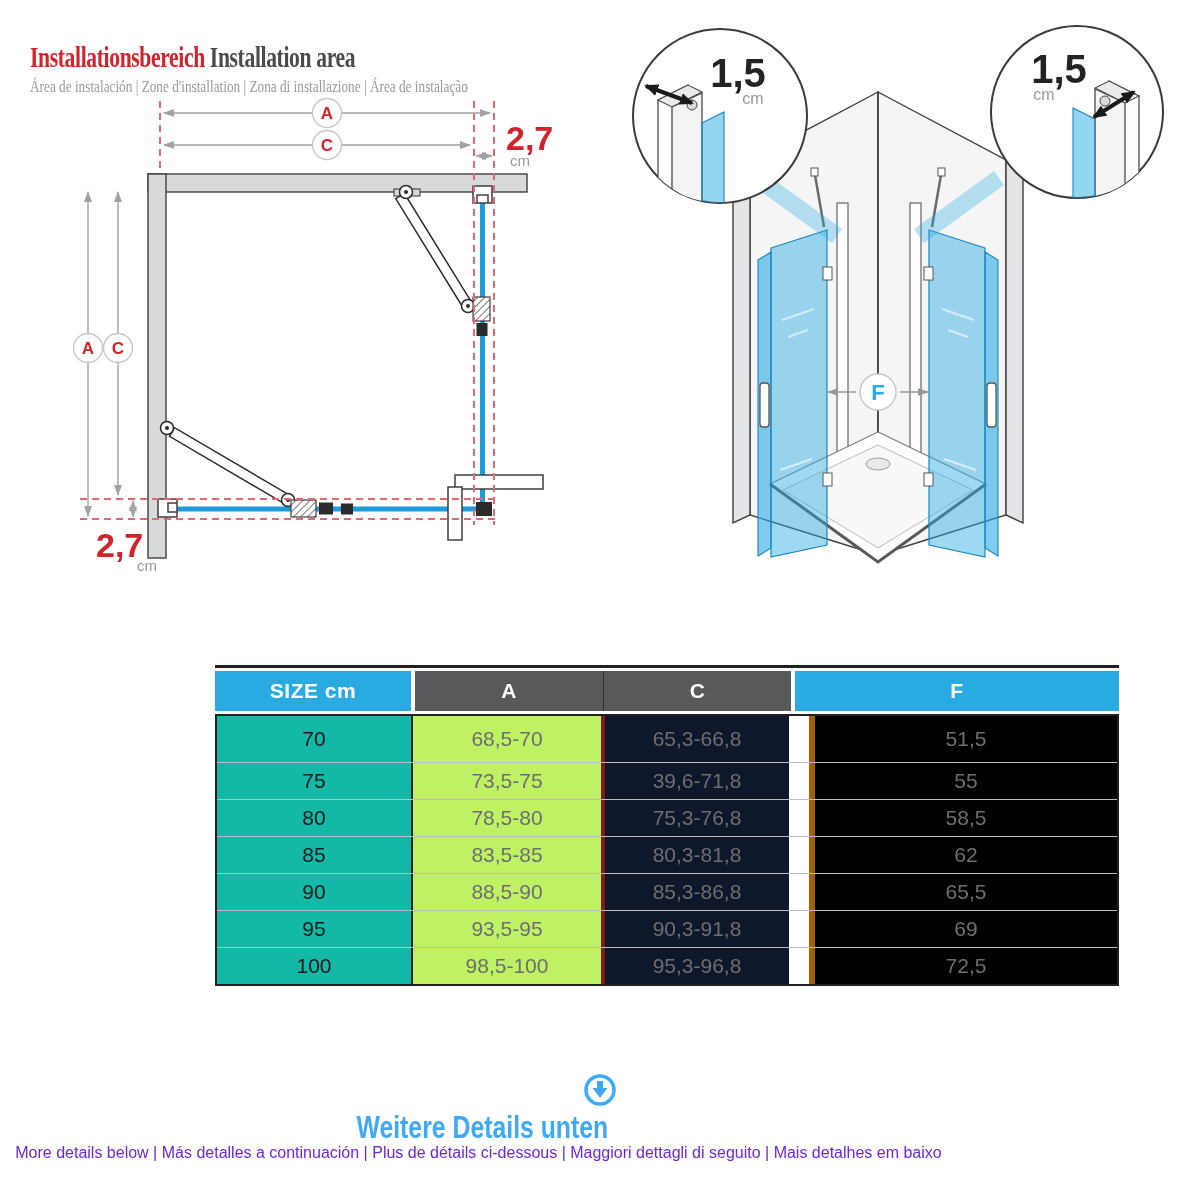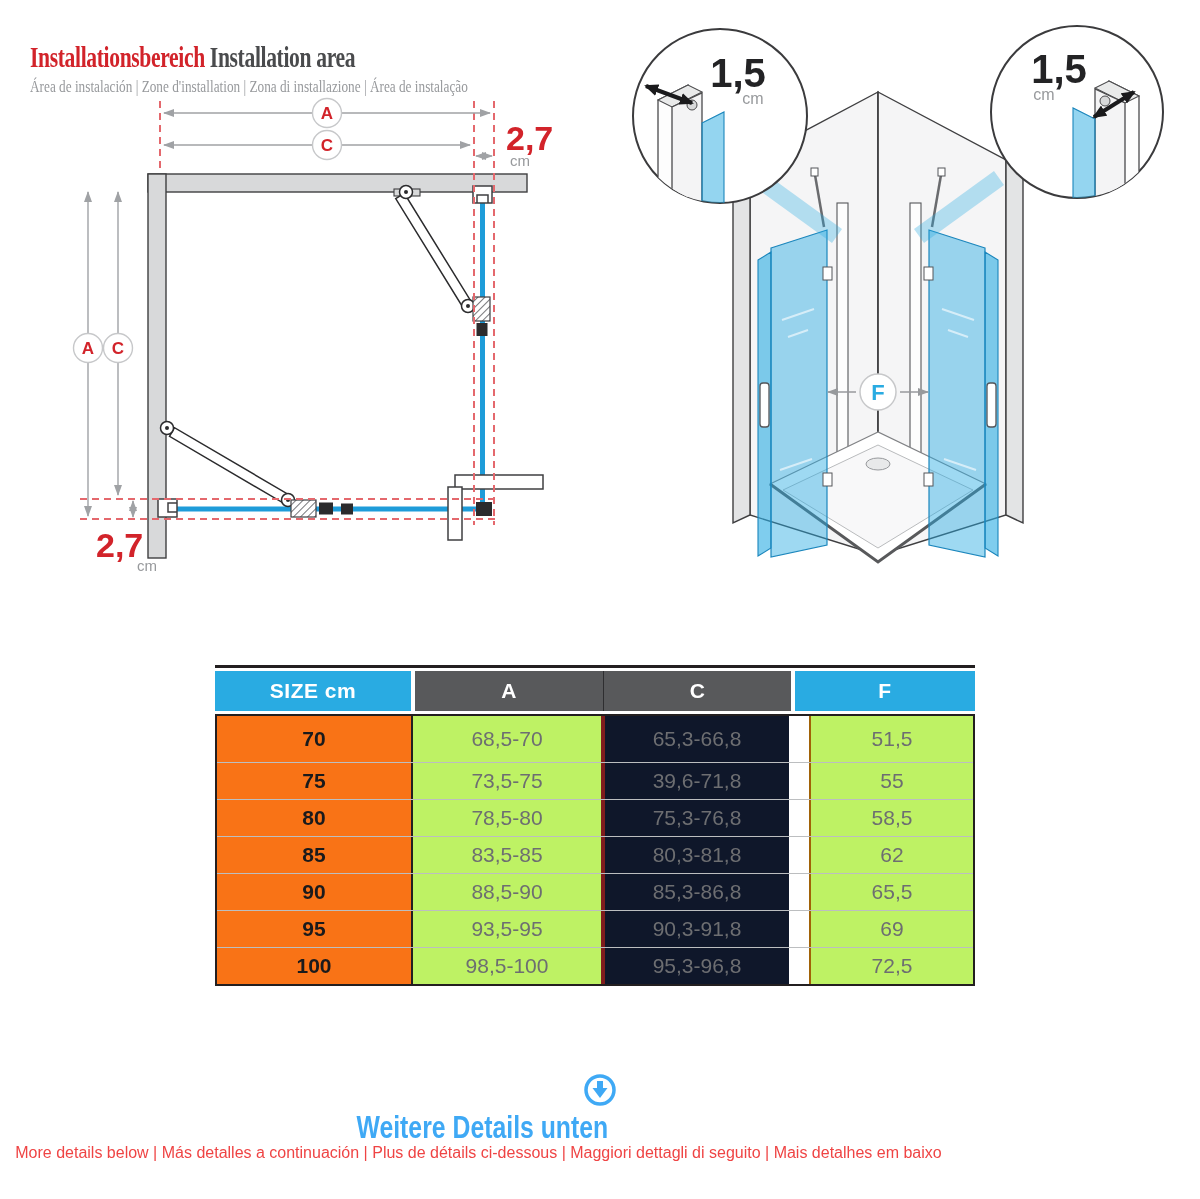--- a/index.html
+++ b/index.html
@@ -14,49 +14,49 @@
   .t-dark{color:#4A4B4D;}
   .subtitle{font-size:17px;color:#97999C;white-space:nowrap;margin-top:3px;
             transform:scaleX(.78);transform-origin:0 0;}
 
   
   .plan-svg{position:absolute;left:60px;top:85px;}
   .iso-svg{position:absolute;left:610px;top:15px;}
   svg text{font-family:"Liberation Sans",sans-serif;}
 
   
-  .size-table{position:absolute;left:215px;top:665px;width:760px;text-align:center;}
+  .size-table{position:absolute;left:215px;top:665px;width:904px;text-align:center;}
   .t-topline{height:3px;background:#231F20;}
   .t-head{display:flex;height:40px;margin-top:3px;}
   .th{display:flex;align-items:center;justify-content:center;color:#fff;
       font-size:21px;font-weight:bold;letter-spacing:.5px;}
   .th.blue{background:#29ABE2;}
   .th.dark{background:#58595B;}
   .hgap{width:4px;background:#fff;}
   .w-size{width:196px;}.w-a{width:188px;}.w-c{width:188px;}.w-f{width:180px;}
   .th.c2{border-left:1px solid #2E2E30;box-sizing:border-box;}
   .t-body{border:2px solid #231F20;margin-top:3px;}
   .tr{display:flex;height:36px;}
   .tr + .tr{border-top:1px solid #BCBEC0;}
   .tr:first-child{height:46px;}
   .td{display:flex;align-items:center;justify-content:center;font-size:21px;
       box-sizing:border-box;}
-  .td.size{width:196px;background:#f97316;font-weight:bold;color:#1A1A1C;
+  .td.size{width:196px;background:#14b8a6;font-weight:normal;color:#1A1A1C;
            border-right:2px solid #231F20;}
   .td.a{width:188px;background:#bef264;color:#6D6E71;}
   .td.c{width:188px;background:#0f172a;color:#6D6E71;border-left:4px solid #7f1d1d;}
-  .td.f{flex:1;background:#bef264;color:#6D6E71;border-left:2px solid #a16207;margin-left:20px;}
+  .td.f{flex:1;background:#000000;color:#6D6E71;border-left:6px solid #a16207;margin-left:20px;}
 
   
   .footer-icon{position:absolute;left:583px;top:1073px;}
   .footer-headline{position:absolute;left:0;top:1110px;width:964px;text-align:center;
                    font-size:31px;font-weight:bold;color:#3FA9F5;}
   .footer-headline span{display:inline-block;transform:scaleX(.8);white-space:nowrap;}
   .footer-translations{position:absolute;left:0;top:1144px;width:957px;text-align:center;
-                       font-size:16px;color:#ef4444;white-space:nowrap;}
+                       font-size:16px;color:#6d28d9;white-space:nowrap;}
 </style>
 </head>
 <body>
 
 <div class="canvas">
 
   <div class="title-block">
     <div class="title">
       <span class="t-red">Installationsbereich</span>
       <span class="t-dark">Installation area</span>

